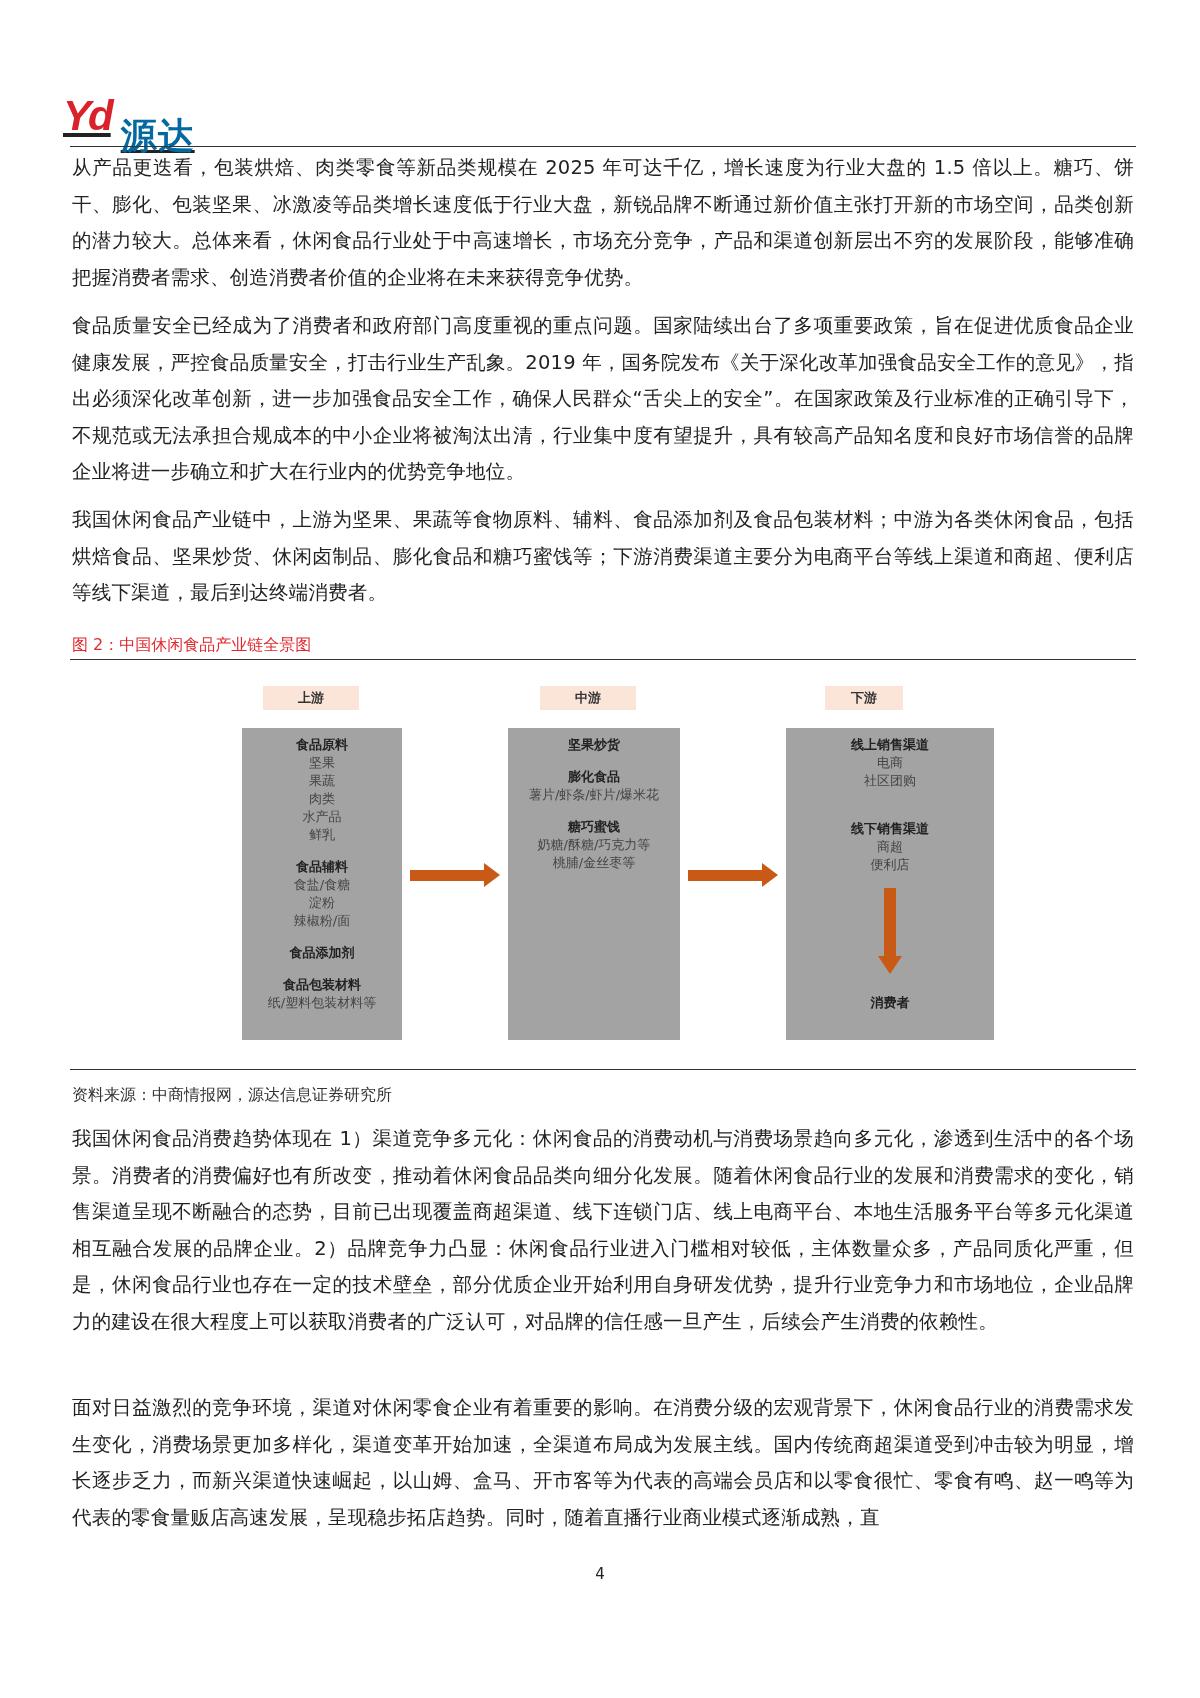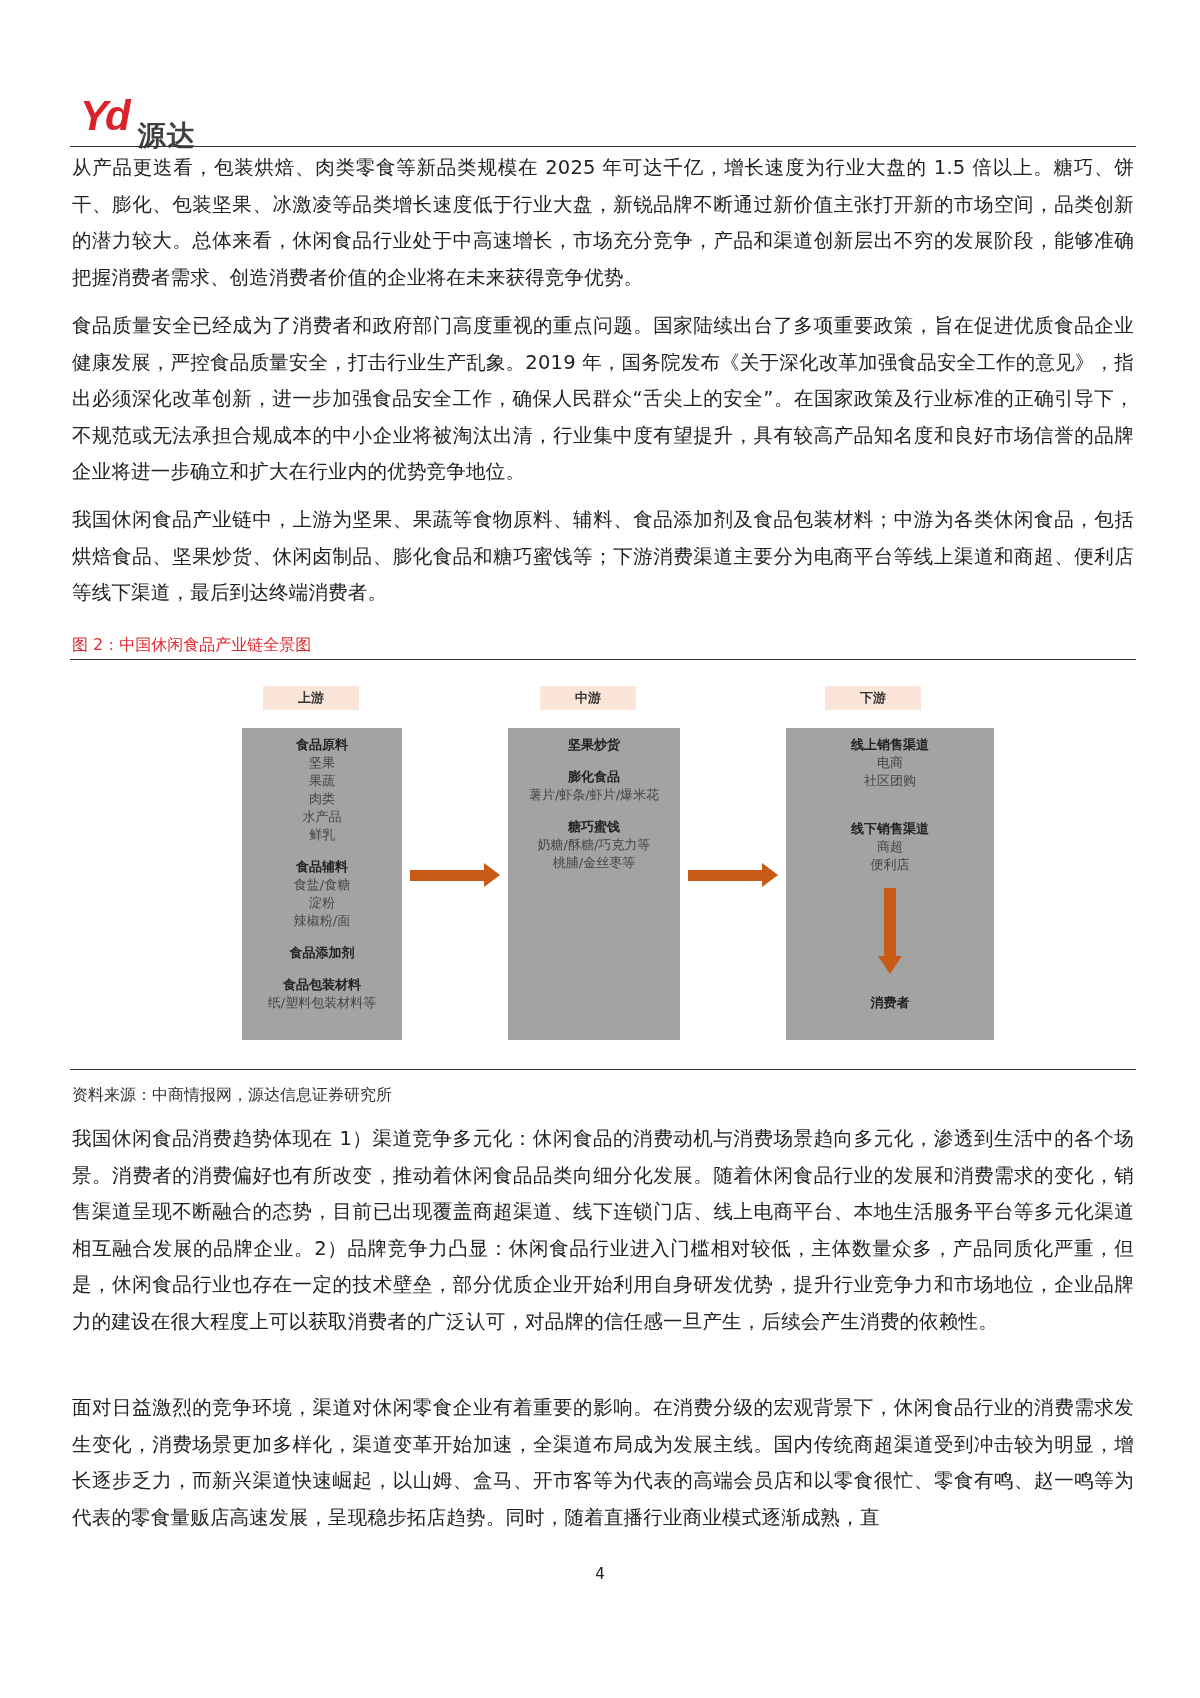--- a/index.html
+++ b/index.html
@@ -1,21 +1,21 @@
 <!DOCTYPE html>
 <html><head>
 <meta charset="utf-8">
 <style>
   html, body { margin: 0; padding: 0; background: #ffffff; }
   body { width: 1200px; height: 1698px; position: relative; overflow: hidden;
          font-family: "DejaVu Sans", "Liberation Sans", sans-serif; color: #222; }
-  .logo { position: absolute; left: 80px; top: 92px; height: 48px; display: flex; align-items: center; }
+  .logo { position: absolute; left: 63px; top: 92px; height: 48px; display: flex; align-items: center; text-decoration: underline; }
   .logo-yd { font-family: "Liberation Sans", sans-serif; font-weight: bold; font-style: italic;
              font-size: 42px; color: #d9222a; letter-spacing: -3px; line-height: 1; }
-  .logo-cn { font-family: "DejaVu Sans", sans-serif; font-weight: bold; font-size: 28px; color: #404040;
+  .logo-cn { font-family: "DejaVu Sans", sans-serif; font-weight: bold; font-size: 36px; color: #0369a1;
              margin-left: 10px; line-height: 1; letter-spacing: 1px; margin-top: 40px; }
   .rule { position: absolute; left: 70px; width: 1066px; border-top: 1.5px solid #333; }
   .para { position: absolute; left: 72px; width: 1062px; font-size: 19.5px; line-height: 36.5px;
           color: #222; text-align: justify; margin: 0; letter-spacing: 0.2px; }
   .caption { position: absolute; left: 72px; font-size: 16px; color: #e0282e; line-height: 22px; }
   .source { position: absolute; left: 72px; font-size: 16px; color: #333; line-height: 22px; }
   .page-num { position: absolute; left: 0; width: 1200px; top: 1565px; text-align: center;
               font-size: 15px; color: #222; }
 
   .diagram { position: absolute; left: 240px; top: 686px; width: 730px; height: 360px; }
@@ -98,21 +98,21 @@
       <div>奶糖/酥糖/巧克力等</div>
       <div>桃脯/金丝枣等</div>
     </div>
   </div>
 
   <div class="arrow-h" style="left:448px; top:180px; width:90px;">
     <div class="shaft" style="width:76px;"></div>
     <div class="head" style="left:74px;"></div>
   </div>
 
-  <div class="stage-label" style="left:585px; width:96px;">下游</div>
+  <div class="stage-label" style="left:585px; width:78px;">下游</div>
   <div class="col-box" style="left:546px; width:208px; height:312px;">
     <div class="grp" style="margin-bottom:30px;">
       <div class="grp-title">线上销售渠道</div>
       <div>电商</div>
       <div>社区团购</div>
     </div>
     <div class="grp" style="margin-bottom:8px;">
       <div class="grp-title">线下销售渠道</div>
       <div>商超</div>
       <div>便利店</div>

